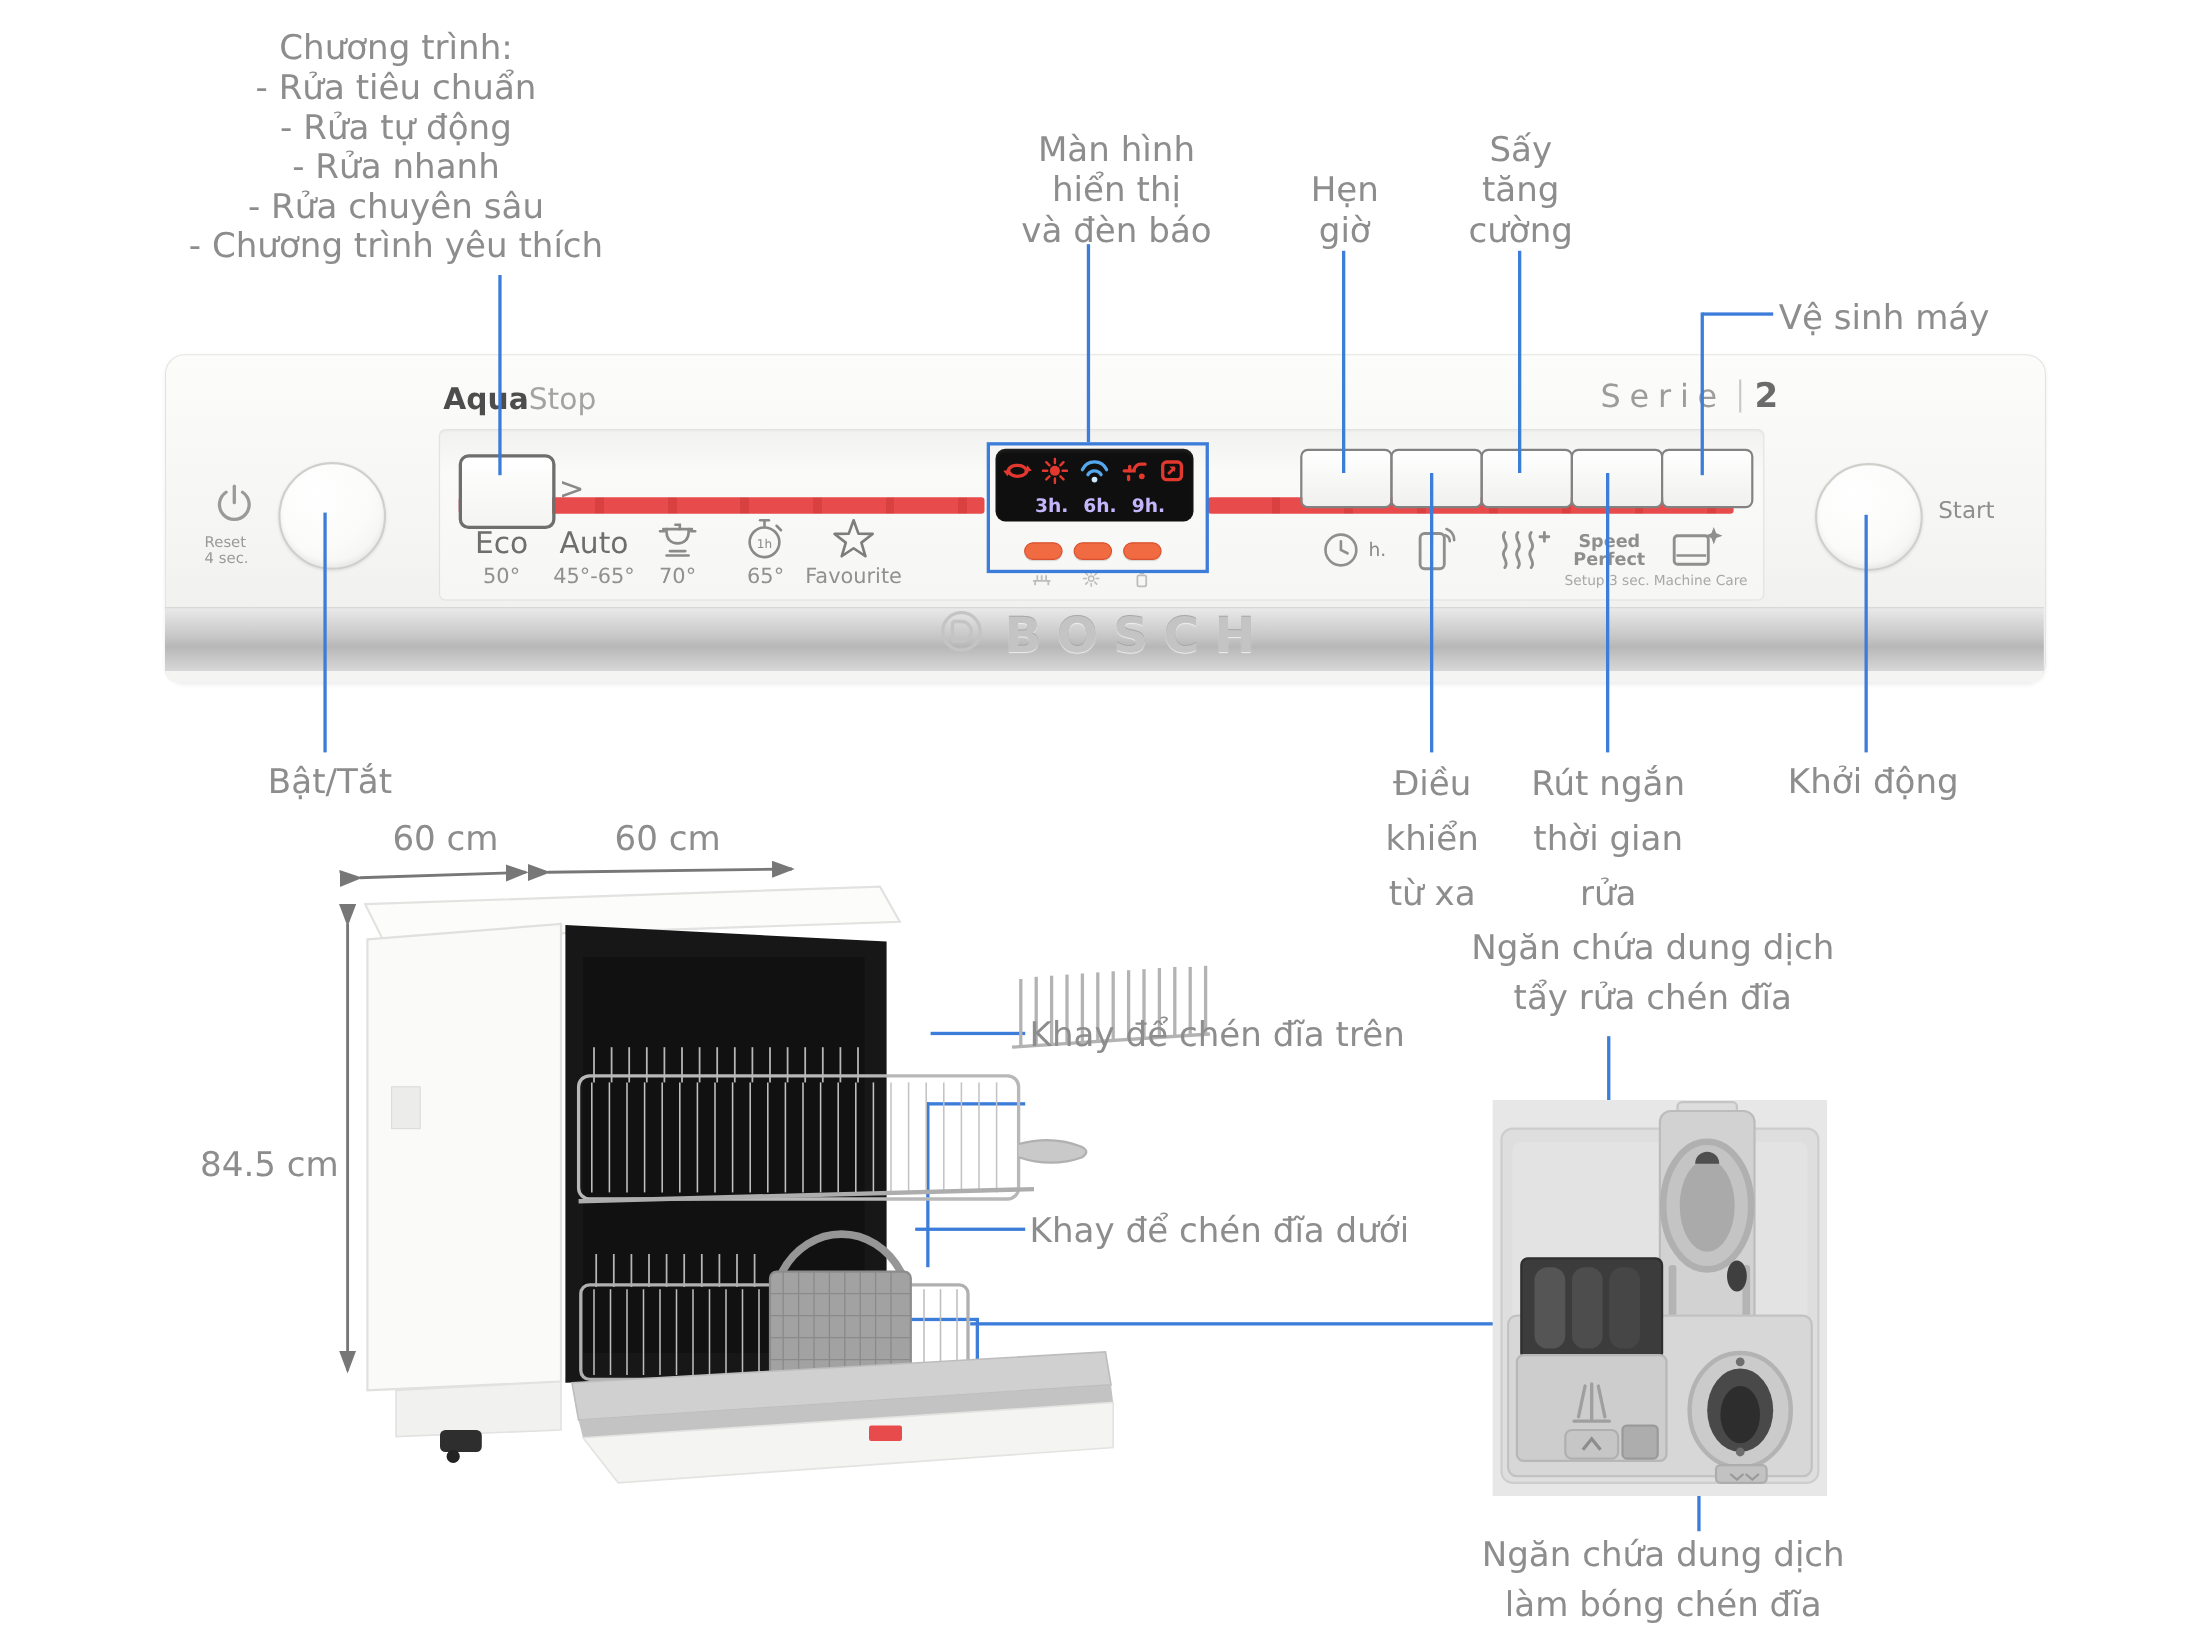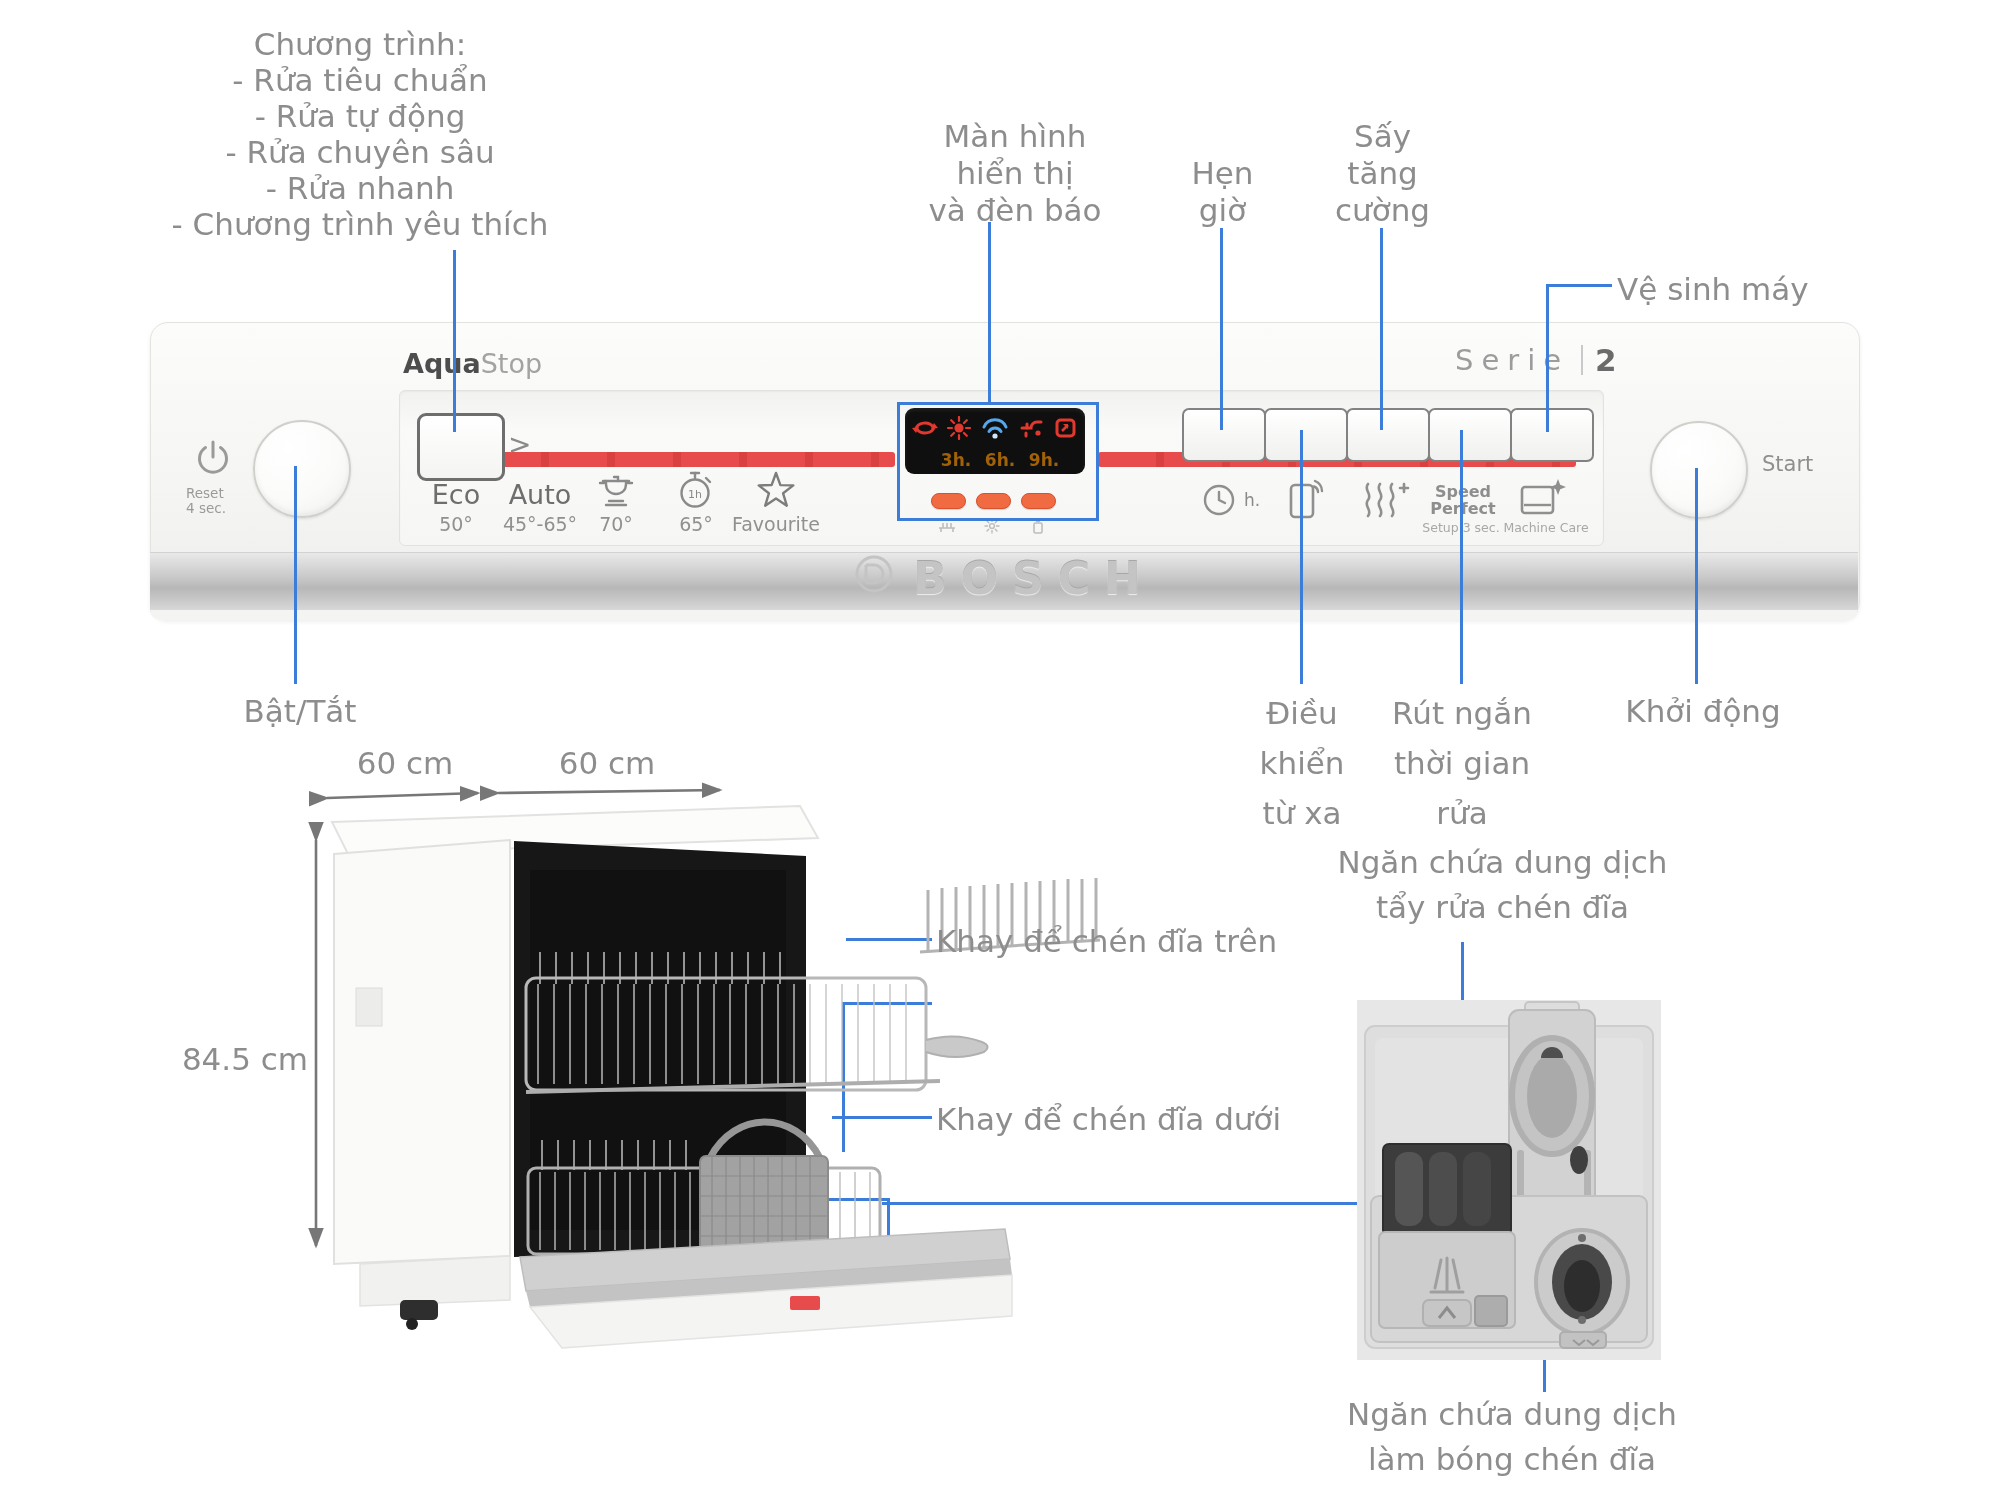--- a/index.html
+++ b/index.html
@@ -32,21 +32,21 @@
   .progbox{position:absolute;left:417px;top:413px;width:82px;height:62px;border:3px solid #6e6e6e;border-radius:9px;
            background:linear-gradient(#ffffff,#f4f4f2);}
   .redbar{position:absolute;top:452px;height:15px;border-radius:3px;
           background:repeating-linear-gradient(90deg,#e84b4b 0 58px,#d94040 58px 66px);}
   .pi{position:absolute;top:470px;width:100px;text-align:center;}
   .pi .nm{font-size:27px;color:#6e6e6e;height:40px;display:flex;align-items:flex-end;justify-content:center;}
   .pi .ic{height:40px;display:flex;align-items:flex-end;justify-content:center;}
   .pi .t{margin-top:3px;font-size:19px;color:#909090;}
   .disp{position:absolute;left:905px;top:408px;width:180px;height:66px;border-radius:9px;background:#0f0f0f;
         box-shadow:inset 0 2px 4px rgba(255,255,255,.08);}
-  .dtime{position:absolute;top:42px;width:36px;text-align:center;font-size:17px;font-weight:bold;color:#a16207;}
+  .dtime{position:absolute;top:42px;width:36px;text-align:center;font-size:17px;font-weight:bold;color:#c4b5fd;}
   .pill{position:absolute;top:493px;width:33px;height:14px;border-radius:8px;background:#f06a42;
         border:1px solid #d9512e;box-shadow:0 1px 1px rgba(0,0,0,.15);}
   .btnrow{position:absolute;left:1182px;top:408px;display:flex;}
   .pbtn{width:80px;height:50px;border:2px solid #828282;border-radius:7px;margin-left:-2px;
         background:linear-gradient(#ffffff,#f0f0ee);}
   .pbtn:first-child{margin-left:0;}
   .opt{position:absolute;color:#8a8a8a;}
   .speedtxt{font-size:16px;line-height:17px;font-weight:bold;color:#8e8e8e;text-align:center;}
   .subtxt{position:absolute;font-size:12.5px;color:#a8a8a8;text-align:center;line-height:13px;}
   .photo{position:absolute;left:1357px;top:1000px;width:304px;height:360px;background:#e7e7e7;}
@@ -54,22 +54,22 @@
 </style>
 </head>
 <body>
 
 <div class="stage">
 
   <div class="lbl c" style="left:140px;top:26px;width:440px;line-height:36px;">
     <div>Chương trình:</div>
     <div>- Rửa tiêu chuẩn</div>
     <div>- Rửa tự động</div>
+    <div>- Rửa nhanh</div>
     <div>- Rửa chuyên sâu</div>
-    <div>- Rửa nhanh</div>
     <div>- Chương trình yêu thích</div>
   </div>
 
   <div class="lbl c" style="left:915px;top:118px;width:200px;line-height:37px;">
     <div>Màn hình</div>
     <div>hiển thị</div>
     <div>và đèn báo</div>
   </div>
   <div class="lbl c" style="left:1160px;top:155px;width:125px;line-height:37px;">
     <div>Hẹn</div>

